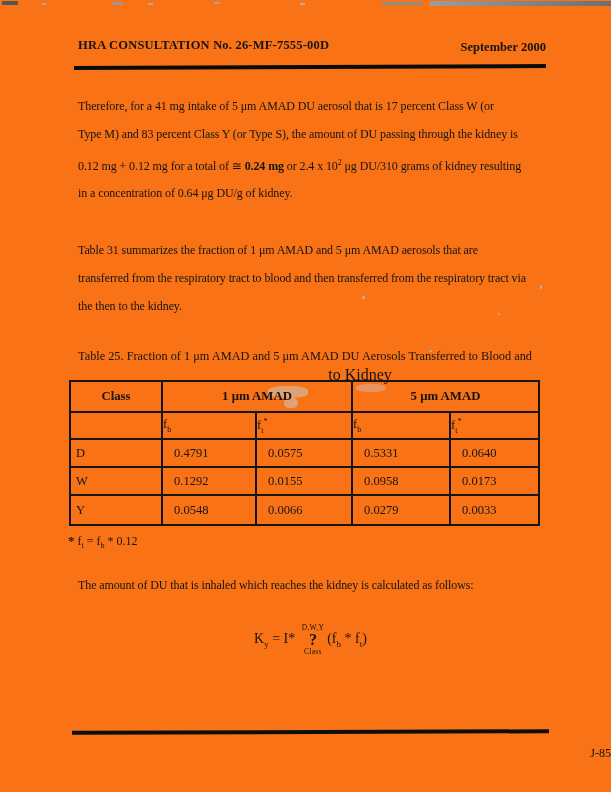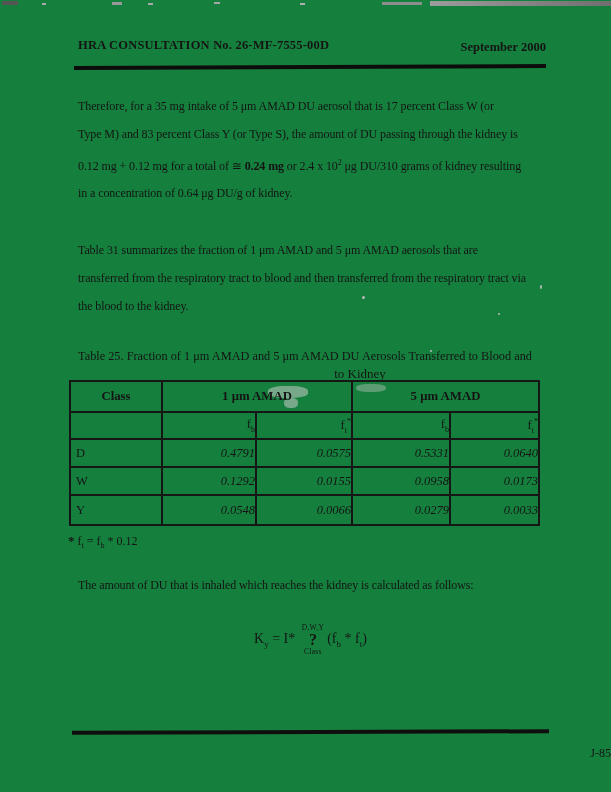--- a/index.html
+++ b/index.html
@@ -1,21 +1,21 @@
 <!DOCTYPE html>
 <html><head>
 <meta charset="utf-8">
 <style>
   html, body { margin: 0; padding: 0; background: #e8e8e8; }
   .page {
     position: relative;
     width: 611px;
     height: 792px;
     margin: 0 auto;
-    background: #15803d;
+    background: #f97316;
     font-family: "Liberation Serif", serif;
     color: #141414;
     overflow: hidden;
   }
   
   .artifact { position: absolute; background: #9a9a9a; }
   .a1 { left: 2px;   top: 1px; width: 16px;  height: 4px; background:#555; }
   .a2 { left: 42px;  top: 3px; width: 4px;   height: 2px; background:#aaa; }
   .a3 { left: 112px; top: 2px; width: 10px;  height: 3px; background:#999; }
   .a4 { left: 148px; top: 3px; width: 5px;   height: 2px; background:#aaa; }
@@ -38,32 +38,32 @@
   .rule-top  { position: absolute; left: 74px; top: 65px; width: 472px; height: 4px; background: #0c0c0c; transform: rotate(-.25deg); }
 
   .para { position: absolute; left: 78px; font-size: 12px; letter-spacing: -0.1px; }
   .para .line { line-height: 27.8px; white-space: nowrap; }
   .p1 { top: 93px; }
   .p2 { top: 237px; }
   .p3 { top: 572px; }
   sup, sub { font-size: 8px; }
 
   .caption { position: absolute; left: 40px; top: 349px; width: 530px; text-align: center; font-size: 12.3px; white-space: nowrap; }
-  .caption2 { position: absolute; left: 260px; top: 366px; width: 200px; text-align: center; font-size: 13px; }
+  .caption2 { position: absolute; left: 260px; top: 366px; width: 200px; text-align: center; font-size: 16px; }
 
   table.t25 {
     position: absolute; left: 69px; top: 380px;
     border-collapse: collapse; table-layout: fixed;
     width: 469px; font-size: 12.5px;
   }
   table.t25 th, table.t25 td { border: 2px solid #161616; padding: 0; }
   table.t25 .grp  { font-weight: bold; text-align: center; height: 29px; font-size: 12.8px; }
-  table.t25 .sub  { text-align: right; height: 25px; font-weight: normal; margin-top: 8px; }
+  table.t25 .sub  { text-align: left; height: 25px; font-weight: normal; margin-top: 8px; }
   table.t25 .lbl  { text-align: left; padding-left: 5px; vertical-align: middle; height: 26px; }
-  table.t25 .val  { text-align: right; padding-left: 11px; vertical-align: middle; font-style: italic; }
+  table.t25 .val  { text-align: left; padding-left: 11px; vertical-align: middle; }
 
   .footnote { position: absolute; left: 68px; top: 533px; font-size: 12px; }
   .footnote b { font-size: 13px; }
 
   .formula { position: absolute; left: 254px; top: 624px; display: flex; align-items: center; font-size: 14px; }
   .formula .f-main { white-space: pre; }
   .f-sum { display: inline-flex; flex-direction: column; align-items: center; margin: 0 3px; line-height: 1; }
   .f-top, .f-bot { font-size: 7.5px; letter-spacing: .3px; }
   .f-q { font-size: 16px; font-weight: bold; line-height: 1.05; }
   .formula sub { font-size: 9px; }
@@ -90,30 +90,30 @@
   <div class="speck s4"></div>
   <div class="smudge sm1"></div>
   <div class="smudge sm2"></div>
   <div class="smudge sm3"></div>
 
   <div class="hdr-left">HRA CONSULTATION No. 26-MF-7555-00D</div>
   <div class="hdr-right">September 2000</div>
   <div class="rule-top"></div>
 
   <div class="para p1">
-    <div class="line">Therefore, for a 35 mg intake of 5 μm AMAD DU aerosol that is 17 percent Class W (or</div>
+    <div class="line">Therefore, for a 41 mg intake of 5 μm AMAD DU aerosol that is 17 percent Class W (or</div>
     <div class="line">Type M) and 83 percent Class Y (or Type S), the amount of DU passing through the kidney is</div>
     <div class="line"><span>0.12 mg + 0.12 mg for a total of ≅ </span><b>0.24 mg</b><span> or 2.4 x 10</span><sup>2</sup><span> μg DU/310 grams of kidney resulting</span></div>
     <div class="line">in a concentration of 0.64 μg DU/g of kidney.</div>
   </div>
 
   <div class="para p2">
     <div class="line">Table 31 summarizes the fraction of 1 μm AMAD and 5 μm AMAD aerosols that are</div>
     <div class="line">transferred from the respiratory tract to blood and then transferred from the respiratory tract via</div>
-    <div class="line">the blood to the kidney.</div>
+    <div class="line">the then to the kidney.</div>
   </div>
 
   <div class="caption">Table 25.  Fraction of 1 μm AMAD and 5 μm AMAD DU Aerosols Transferred to Blood and</div>
   <div class="caption2">to Kidney</div>
 
   <table class="t25">
     <colgroup>
       <col style="width:92px">
         <col style="width:94px">
         <col style="width:96px">

